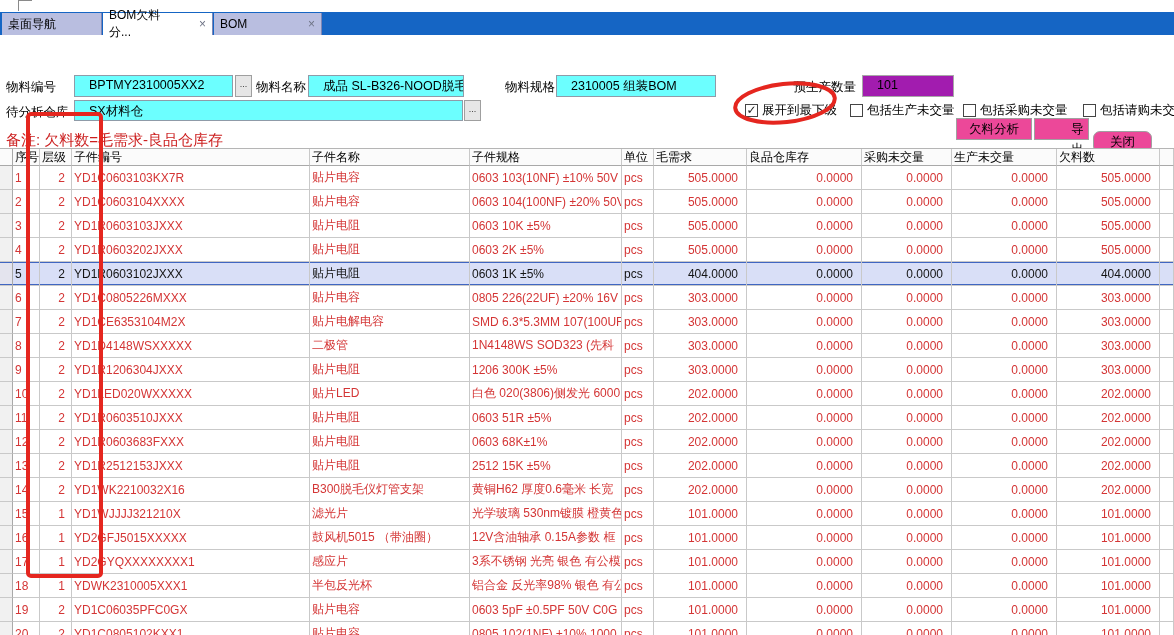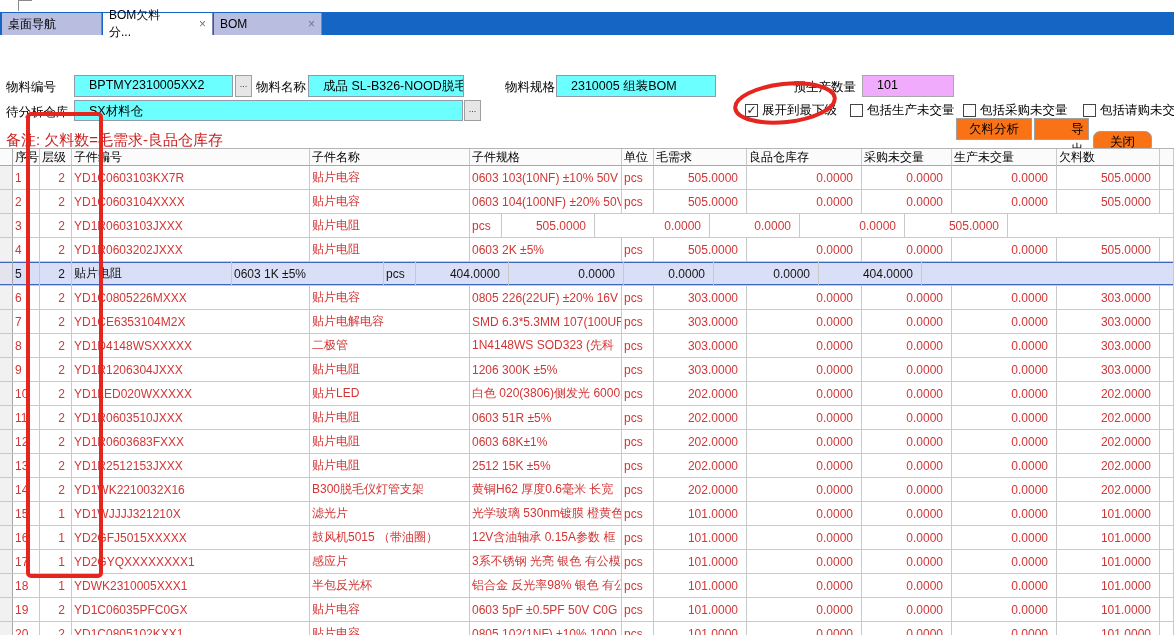--- a/index.html
+++ b/index.html
@@ -18,27 +18,27 @@
     justify-content:space-between; font-size:12px; color:#000; padding:0 6px; cursor:default;
     border-right:1px solid #7d86b5; }
   .tab.inactive { background:#b9bee0; }
   .tab.active { background:#ffffff; }
   .tab-close { color:#6f7486; font-size:12px; margin-left:8px; }
 
   
   .lbl { position:absolute; font-size:12.5px; color:#000; white-space:nowrap; }
   .field { position:absolute; background:#6cffff; border:1px solid #8f9ba8; font-size:12.5px;
     color:#000; padding:2px 14px; white-space:nowrap; overflow:hidden; }
-  .field.white { background:#f0abfc; border:1px solid #a8a8a8; }
+  .field.white { background:#a21caf; border:1px solid #a8a8a8; }
   .browse-btn { position:absolute; background:#e6e6e6; border:1px solid #9f9f9f; font-size:9px;
     color:#333; text-align:center; line-height:17px; cursor:default; }
   .cb-group { position:absolute; display:flex; align-items:center; font-size:12.5px; white-space:nowrap; }
   .cb-box { display:inline-block; width:13px; height:13px; border:1px solid #444; background:#fff;
     margin-right:4px; font-size:12px; line-height:11px; text-align:center; color:#1a1a1a; }
-  .btn { position:absolute; height:22px; background:#f97316; border:1px solid #a0a0a0;
+  .btn { position:absolute; height:22px; background:#ec4899; border:1px solid #a0a0a0;
     font-size:12.5px; color:#000; text-align:center; line-height:20px; cursor:default; }
   .note { position:absolute; left:6px; top:131px; font-size:15px; color:#cc2020; white-space:nowrap; }
 
   
   .grid { position:absolute; left:0; top:148px; width:1174px; height:487px; overflow:hidden;
     border-top:1px solid #b5b5b5; }
   .grow { display:flex; width:1174px; }
   .cell { border-right:1px solid #c9c9c9; border-bottom:1px solid #c9c9c9; overflow:hidden;
     white-space:nowrap; font-size:12px; padding:0 2px; display:flex; align-items:center; }
   .ghead .cell { height:17px; background:#fbfbfb; color:#000; border-bottom:1px solid #a9a9a9; }
@@ -171,20 +171,21 @@
       <div class="cell num w10">0.0000</div>
       <div class="cell num w11">505.0000</div>
       <div class="cell w12"></div>
     </div>
         <div class="grow">
       <div class="cell ind w0"></div>
       <div class="cell w1">3</div>
       <div class="cell lvl w2">2</div>
       <div class="cell w3">YD1R0603103JXXX</div>
       <div class="cell w4">贴片电阻</div>
+      <div class="cell w5">0603 10K ±5%</div>
       <div class="cell w6">pcs</div>
       <div class="cell num w7">505.0000</div>
       <div class="cell num w8">0.0000</div>
       <div class="cell num w9">0.0000</div>
       <div class="cell num w10">0.0000</div>
       <div class="cell num w11">505.0000</div>
       <div class="cell w12"></div>
     </div>
         <div class="grow">
       <div class="cell ind w0"></div>
@@ -198,20 +199,21 @@
       <div class="cell num w8">0.0000</div>
       <div class="cell num w9">0.0000</div>
       <div class="cell num w10">0.0000</div>
       <div class="cell num w11">505.0000</div>
       <div class="cell w12"></div>
     </div>
         <div class="grow sel">
       <div class="cell ind w0"></div>
       <div class="cell w1">5</div>
       <div class="cell lvl w2">2</div>
+      <div class="cell w3">YD1R0603102JXXX</div>
       <div class="cell w4">贴片电阻</div>
       <div class="cell w5">0603 1K ±5%</div>
       <div class="cell w6">pcs</div>
       <div class="cell num w7">404.0000</div>
       <div class="cell num w8">0.0000</div>
       <div class="cell num w9">0.0000</div>
       <div class="cell num w10">0.0000</div>
       <div class="cell num w11">404.0000</div>
       <div class="cell w12"></div>
     </div>

